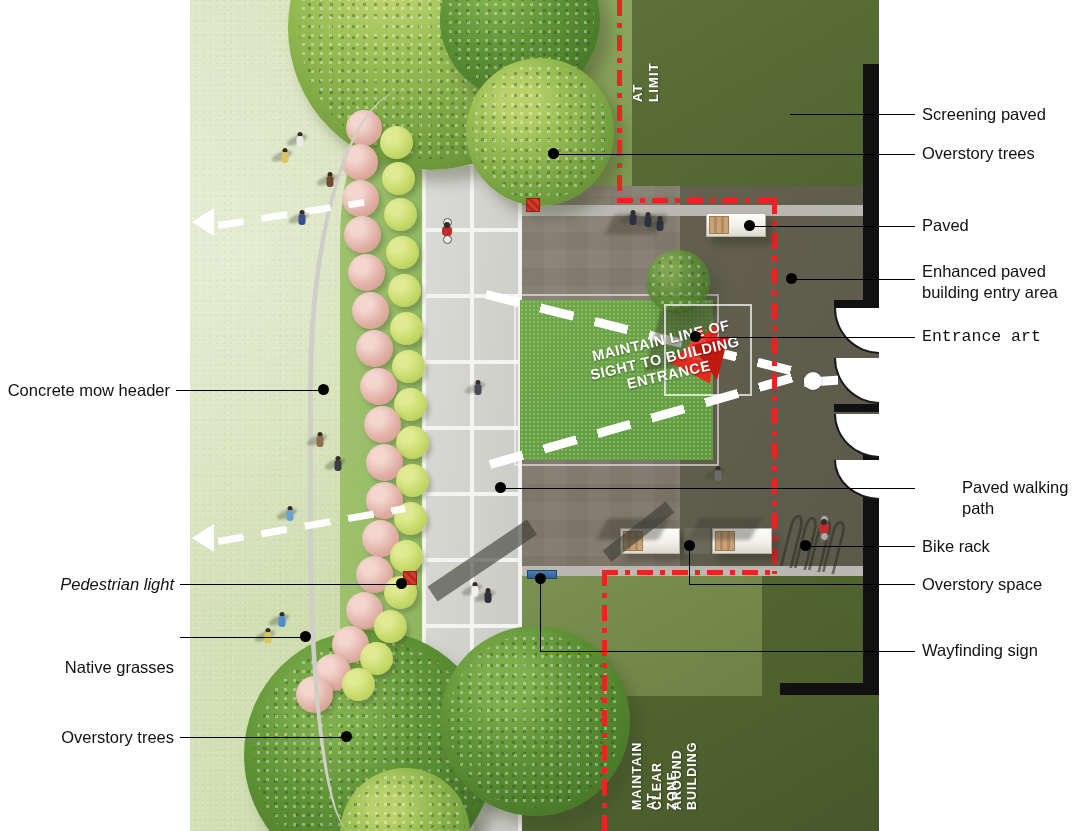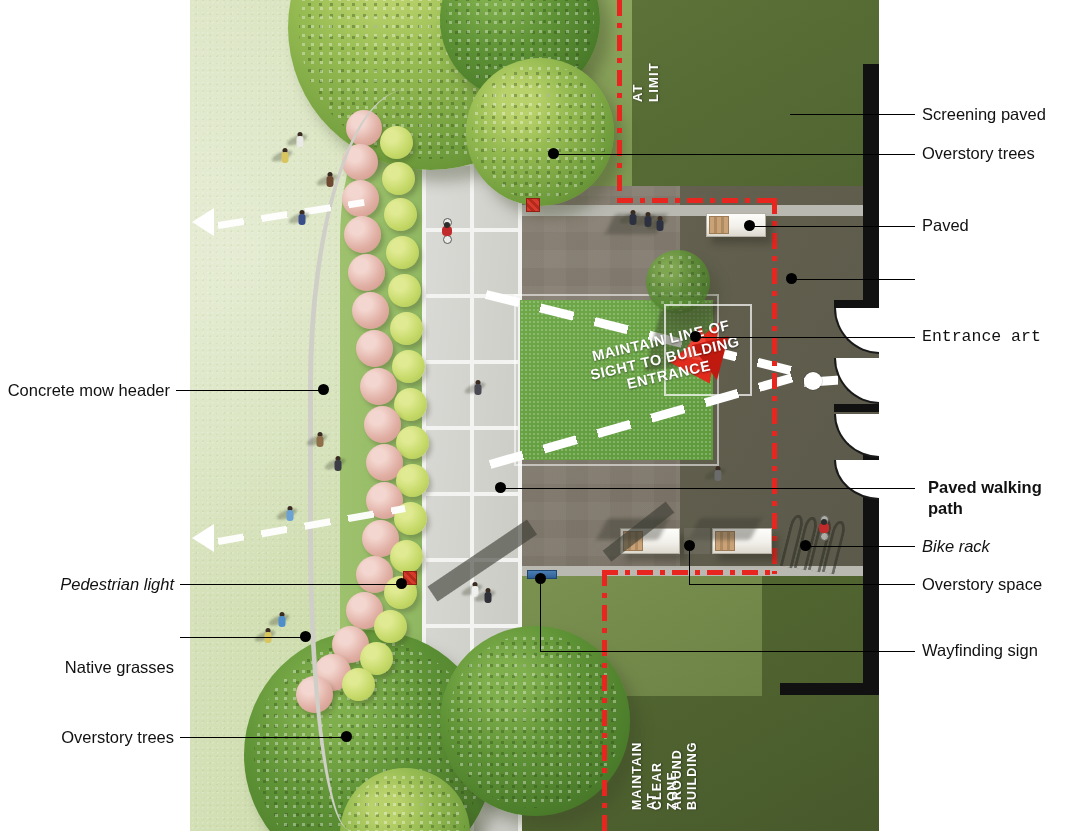--- a/index.html
+++ b/index.html
@@ -623,32 +623,34 @@
   <div class="dot" style="left:548px; top:148px;"></div>
   <div class="leader" style="left:553px; top:154px; width:362px;"></div>
   <div class="label right" style="left:922px; top:143px;">Overstory trees</div>
 
   <div class="dot" style="left:744px; top:220px;"></div>
   <div class="leader" style="left:749px; top:226px; width:166px;"></div>
   <div class="label right" style="left:922px; top:215px;">Paved</div>
 
   <div class="dot" style="left:786px; top:273px;"></div>
   <div class="leader" style="left:791px; top:279px; width:124px;"></div>
+  <div class="label right" style="left:922px; top:261px;">Enhanced paved
+building entry area</div>
 
   <div class="dot" style="left:690px; top:331px;"></div>
   <div class="leader" style="left:695px; top:337px; width:220px;"></div>
   <div class="label right" style="left:922px; top:327px;font-family:Liberation Mono, monospace;">Entrance art</div>
 
   <div class="dot" style="left:495px; top:482px;"></div>
   <div class="leader" style="left:500px; top:488px; width:415px;"></div>
-  <div class="label right" style="left:928px; top:477px;font-weight:bold;">Paved walking path</div>
+  <div class="label right" style="left:962px; top:477px;">Paved walking path</div>
 
   <div class="dot" style="left:800px; top:540px;"></div>
   <div class="leader" style="left:805px; top:546px; width:110px;"></div>
-  <div class="label right" style="left:922px; top:536px;font-style:italic;">Bike rack</div>
+  <div class="label right" style="left:922px; top:536px;">Bike rack</div>
 
   <div class="dot" style="left:684px; top:540px;"></div>
   <div class="leader leader-v" style="left:689px; top:546px; width:1.4px; height:39px;"></div>
   <div class="leader" style="left:689px; top:584px; width:226px;"></div>
   <div class="label right" style="left:922px; top:574px;">Overstory space</div>
 
   <div class="dot" style="left:535px; top:573px;"></div>
   <div class="leader leader-v" style="left:540px; top:579px; width:1.4px; height:73px;"></div>
   <div class="leader" style="left:540px; top:651px; width:375px;"></div>
   <div class="label right" style="left:922px; top:640px;">Wayfinding sign</div>

